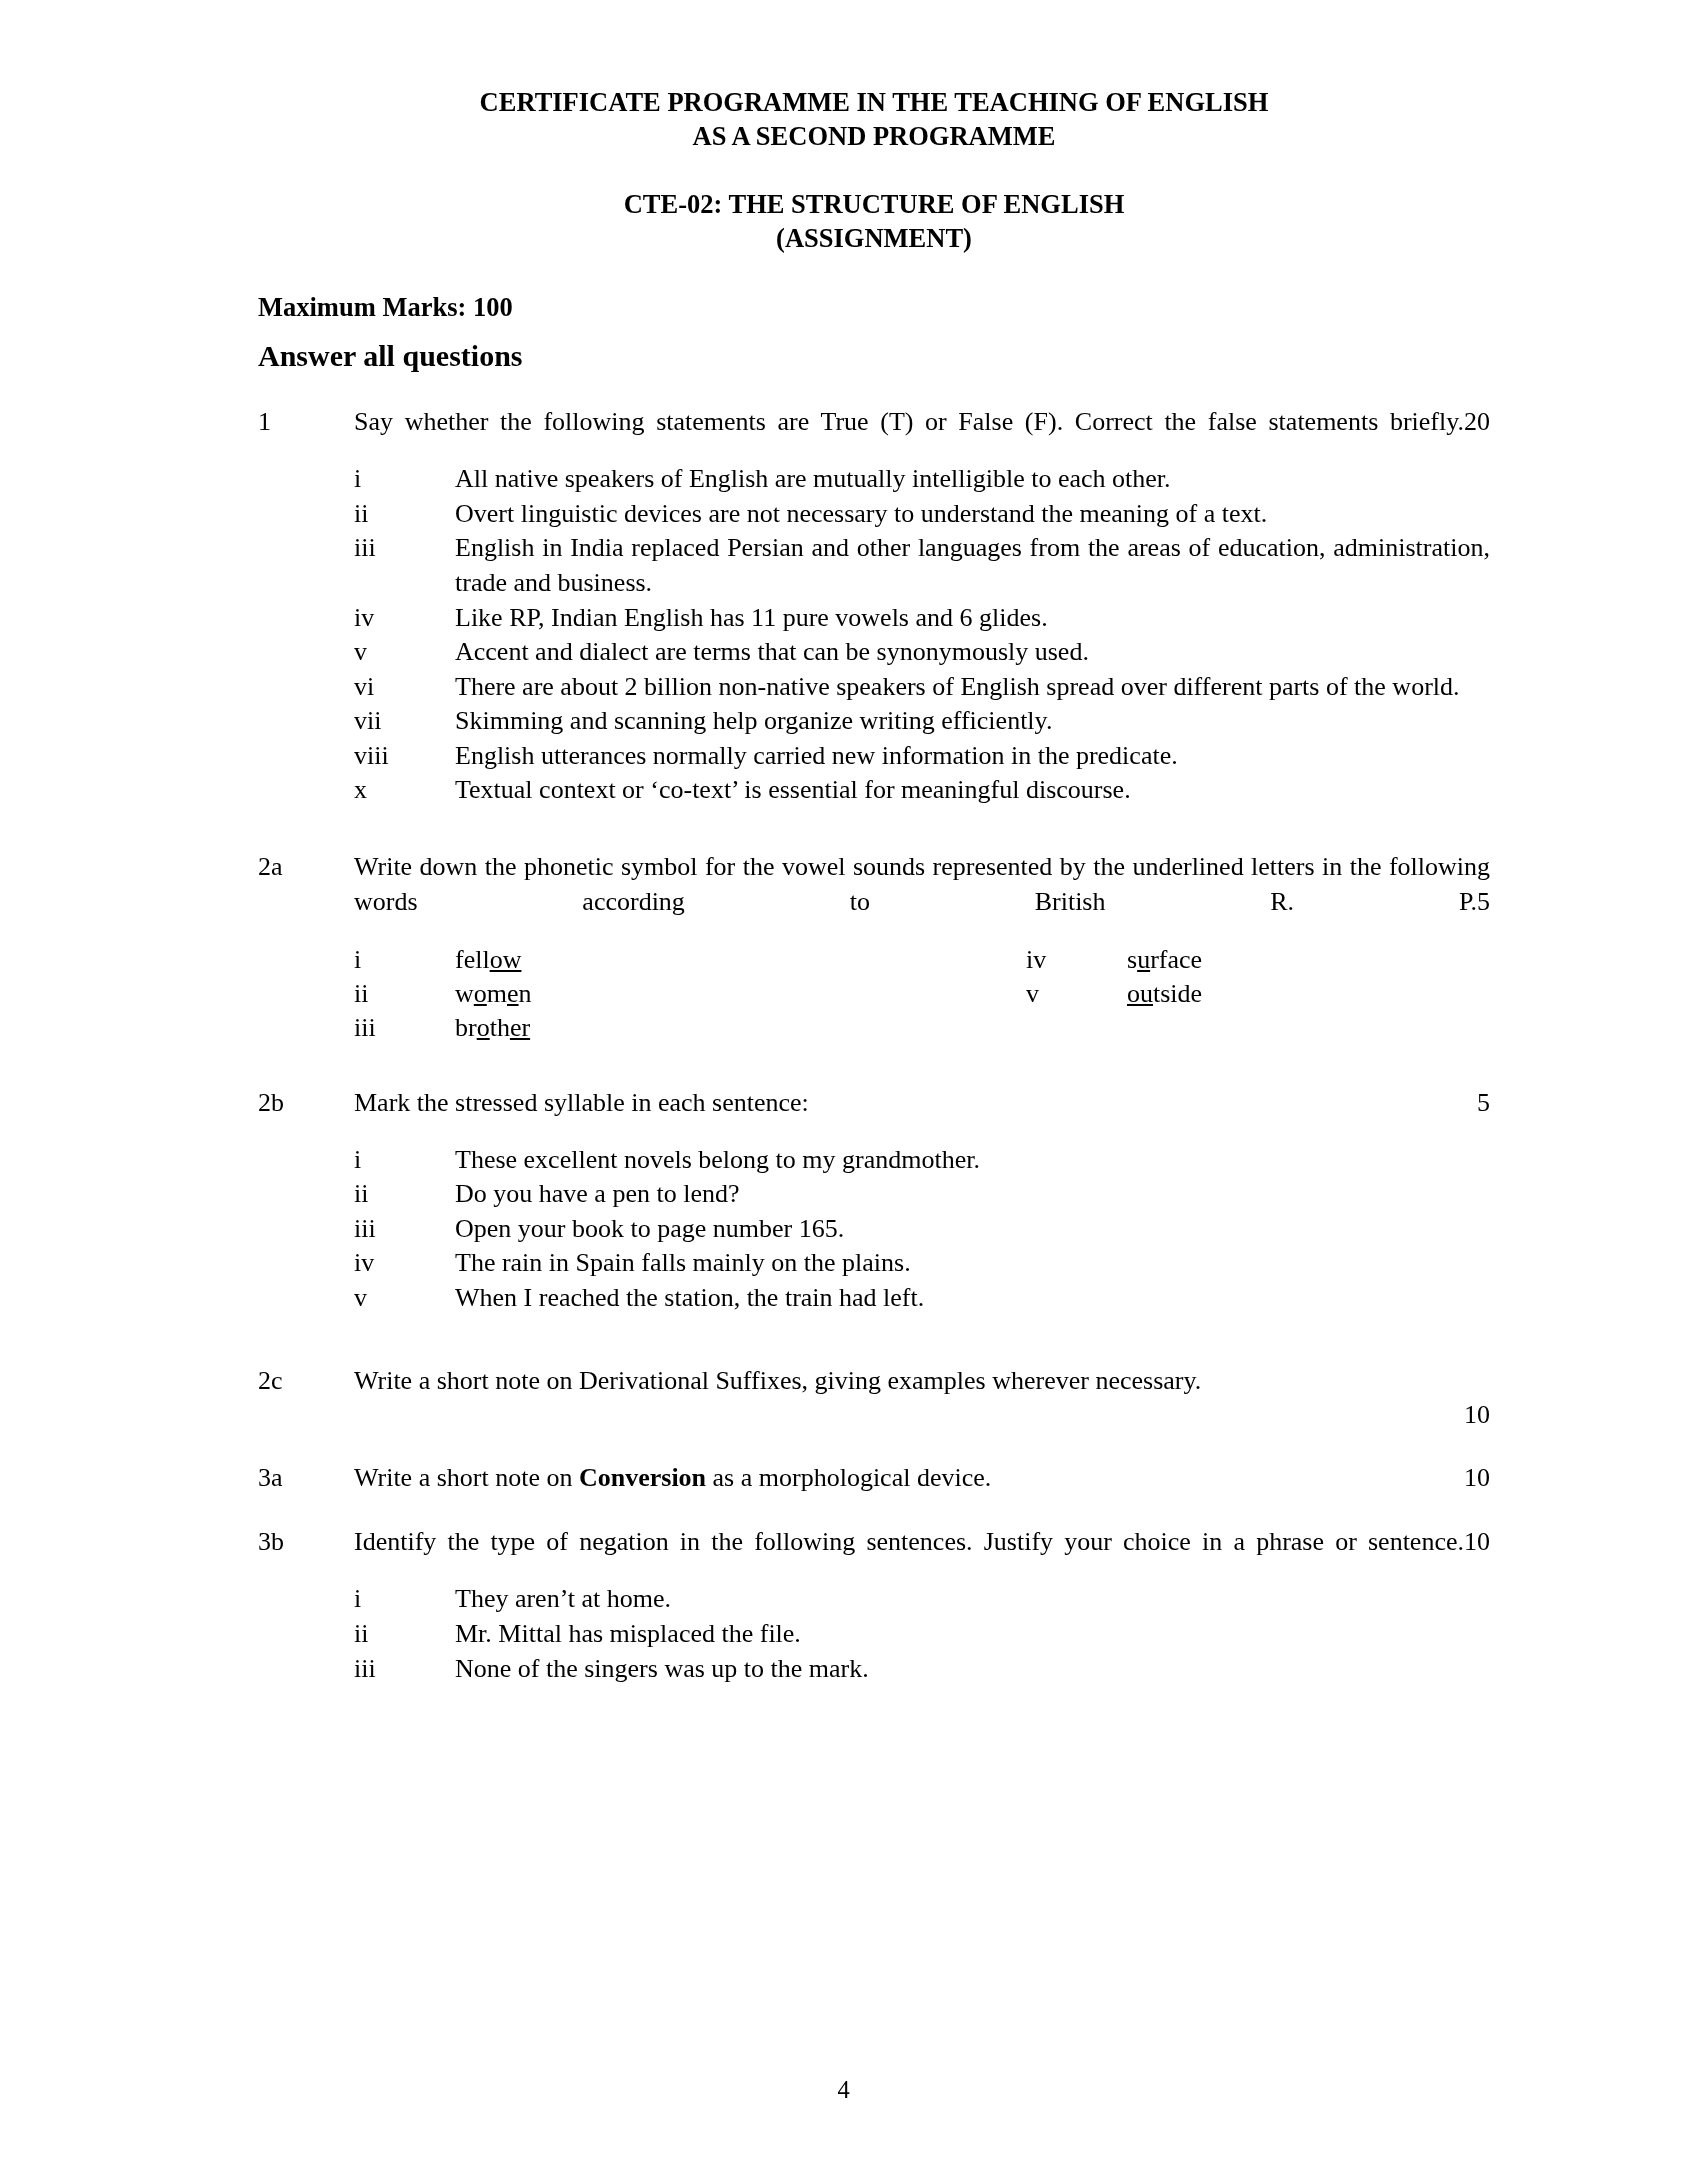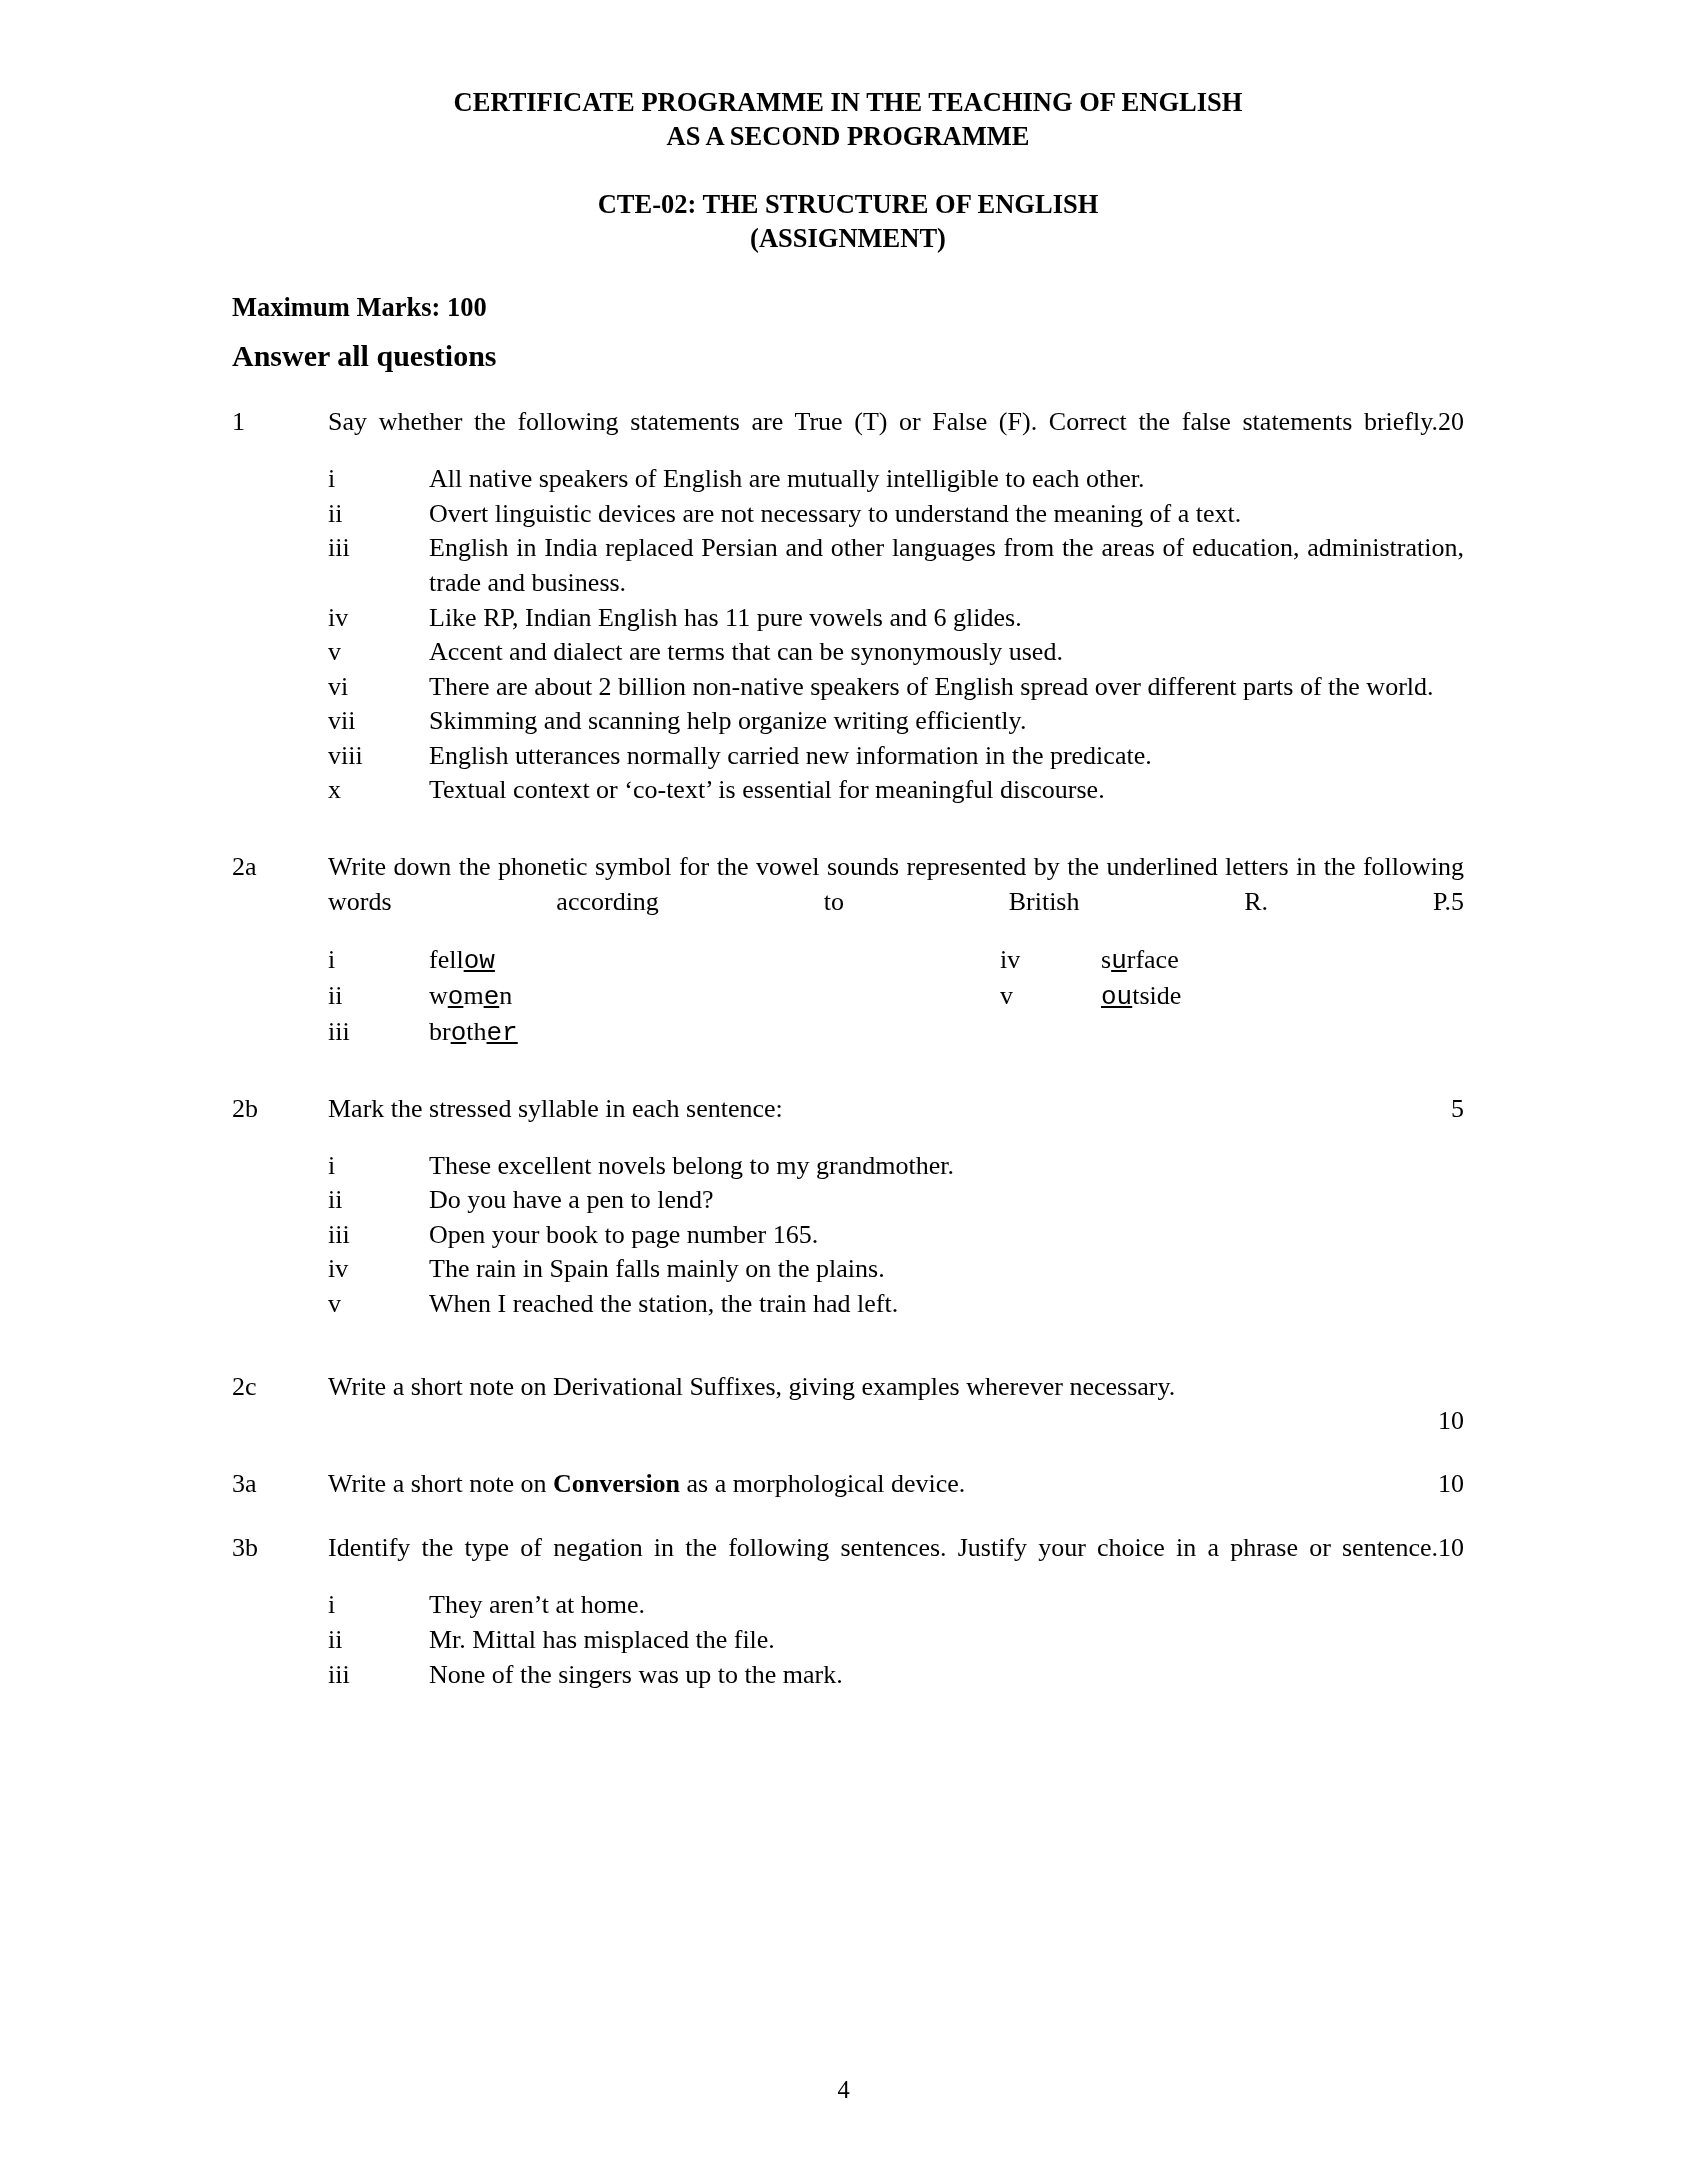--- a/index.html
+++ b/index.html
@@ -17,21 +17,21 @@
     width: 1687px;
     height: 2183px;
     background: #ffffff;
     box-sizing: border-box;
     padding: 0;
     overflow: hidden;
   }
   
   .content {
     position: absolute;
-    left: 232px;
+    left: 258px;
     top: 0;
     width: 1232px;
   }
 
   
   .doc-header {
     text-align: center;
     font-weight: bold;
     font-size: 26.5px;
     line-height: 1.30;
@@ -130,21 +130,21 @@
   .page-number {
     position: absolute;
     left: 0;
     right: 0;
     top: 2076px;
     text-align: center;
     font-size: 24.5px;
   }
 
   b, strong { font-weight: bold; }
-  u { text-decoration: underline; text-underline-offset: 0.08em; font-family: Liberation Mono, monospace; }
+  u { text-decoration: underline; text-underline-offset: 0.08em; }
 </style>
 </head>
 <body>
 
 <div class="page">
   <div class="content">
 
     <div class="doc-header">
       <span class="line">CERTIFICATE PROGRAMME IN THE TEACHING OF ENGLISH</span>
       <span class="line">AS A SECOND PROGRAMME</span>

